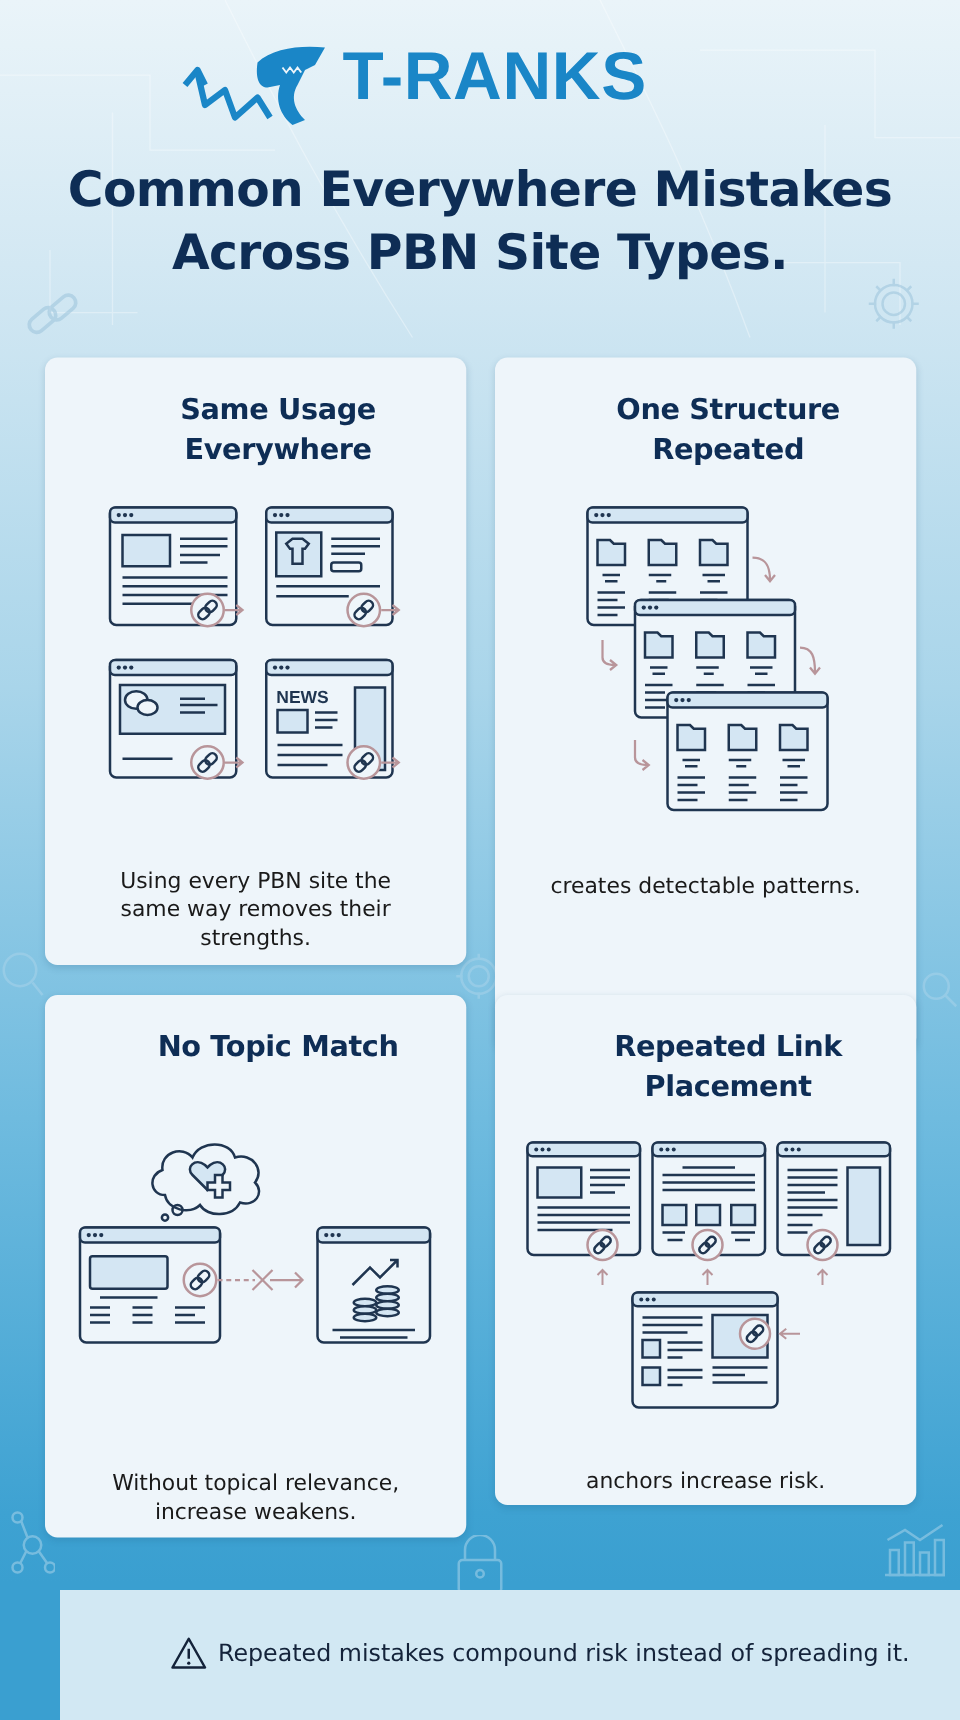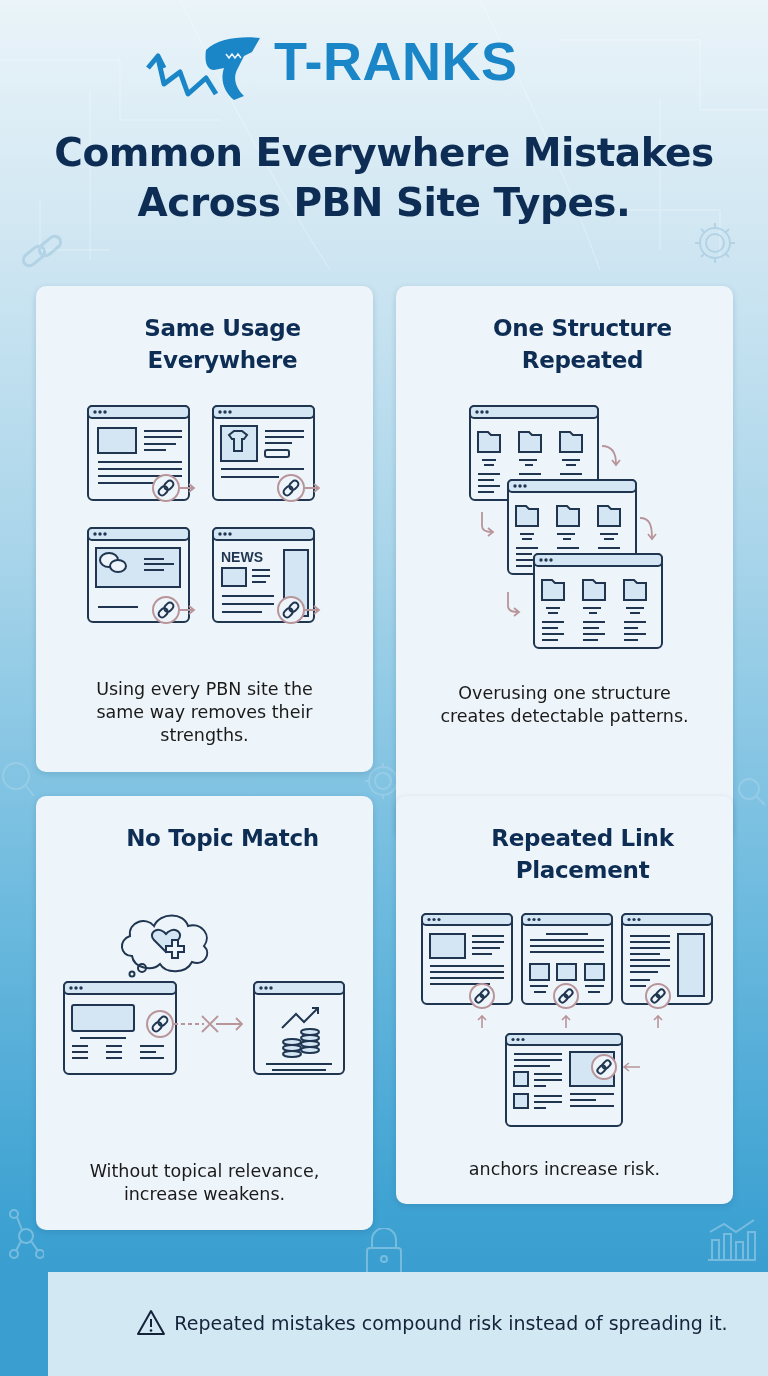--- a/index.html
+++ b/index.html
@@ -37,21 +37,21 @@
     box-shadow: 0 2px 6px rgba(20,70,110,.18);
   }
   .card-title {
     position: absolute; left: 0; width: 100%; text-align: center;
     font-weight: 700; font-size: 23px; line-height: 32px; color: #0e2d55;
     letter-spacing: -0.3px;
     padding-left: 36px;
   }
   .card-desc {
     position: absolute; left: 0; width: 100%; text-align: center;
-    font-size: 17.5px; line-height: 23px; color: #1a1a1a;
+    font-size: 17.5px; line-height: 23px; color: #1a1a1a; margin-top: 16px;
   }
   .card svg { position: absolute; }
 
   .footer {
     position: absolute; left: 0; top: 1272px; width: 768px; height: 104px;
     background: #d2e8f3;
     display: flex; align-items: center; justify-content: center; margin-left: 48px;
   }
   .footer-inner { display: flex; align-items: center; gap: 8px; margin-top: -2px; }
   .footer-text { font-size: 19px; color: #14233a; }
@@ -253,21 +253,20 @@
     <use href="#win2" x="42" y="78"></use>
     <use href="#win2" x="68" y="152"></use>
     <g fill="none" stroke="#b8959a" stroke-width="1.8">
       <path d="M136 44 C146 44 150 50 150 62 M146 58 L150 63 L154 58"></path>
       <path d="M16 110 V124 C16 128 20 130 26 130 M22 126 L27 130 L22 134"></path>
       <path d="M174 116 C184 116 186 124 186 136 M182 132 L186 137 L190 132"></path>
       <path d="M42 190 V204 C42 208 46 210 52 210 M48 206 L53 210 L48 214"></path>
     </g>
   </svg>
   <div class="card-desc" style="top:396px">
-    <div>Overusing one structure</div>
     <div>creates detectable patterns.</div>
   </div>
 </div>
 
 <div class="card" style="left:36px;top:796px;width:337px;height:434px">
   <div class="card-title" style="top:26px">
     <div>No Topic Match</div>
   </div>
   <svg style="left:24px;top:108px" width="290" height="180" viewBox="0 0 290 180">
 

